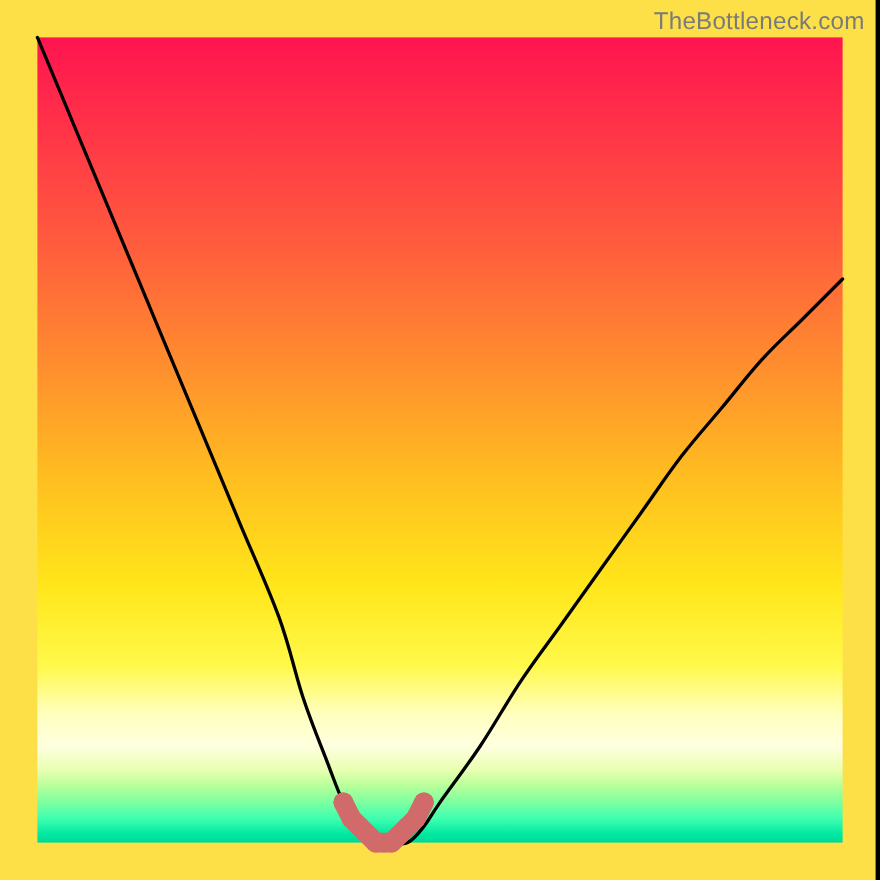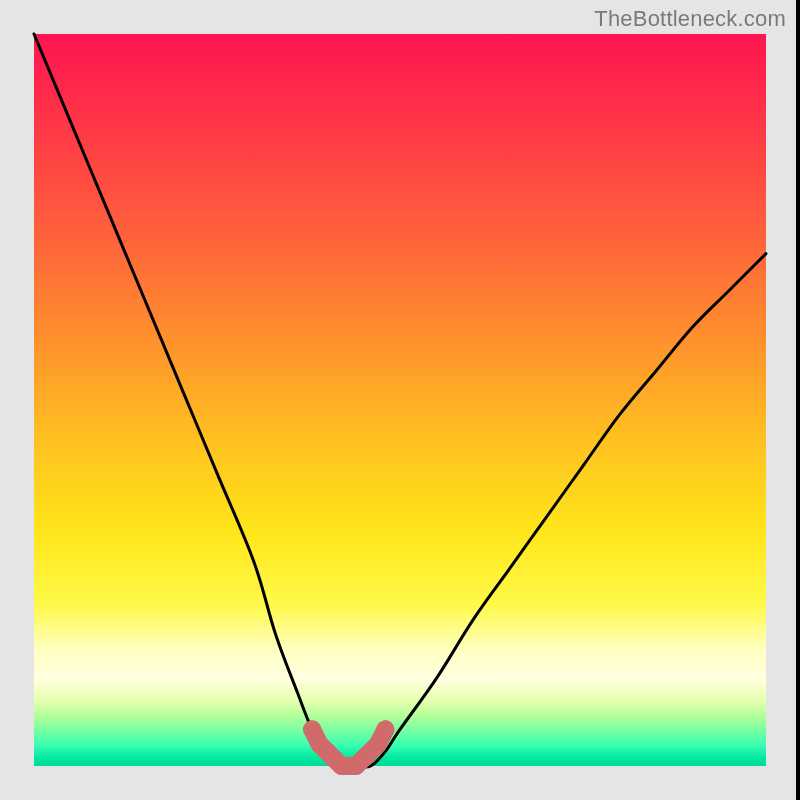--- a/index.html
+++ b/index.html
@@ -10,21 +10,21 @@
     background: #000;
     overflow: hidden;
     font-family: Arial, Helvetica, sans-serif;
   }
   .frame {
     position: absolute;
     left: 0;
     top: 0;
     width: 796px;
     height: 800px;
-    background: #e5e5e5;
+    background: #fde047;
   }
   .plot {
     position: absolute;
     left: 34px;
     top: 34px;
     width: 732px;
     height: 732px;
     
     background: linear-gradient(
       to bottom,

